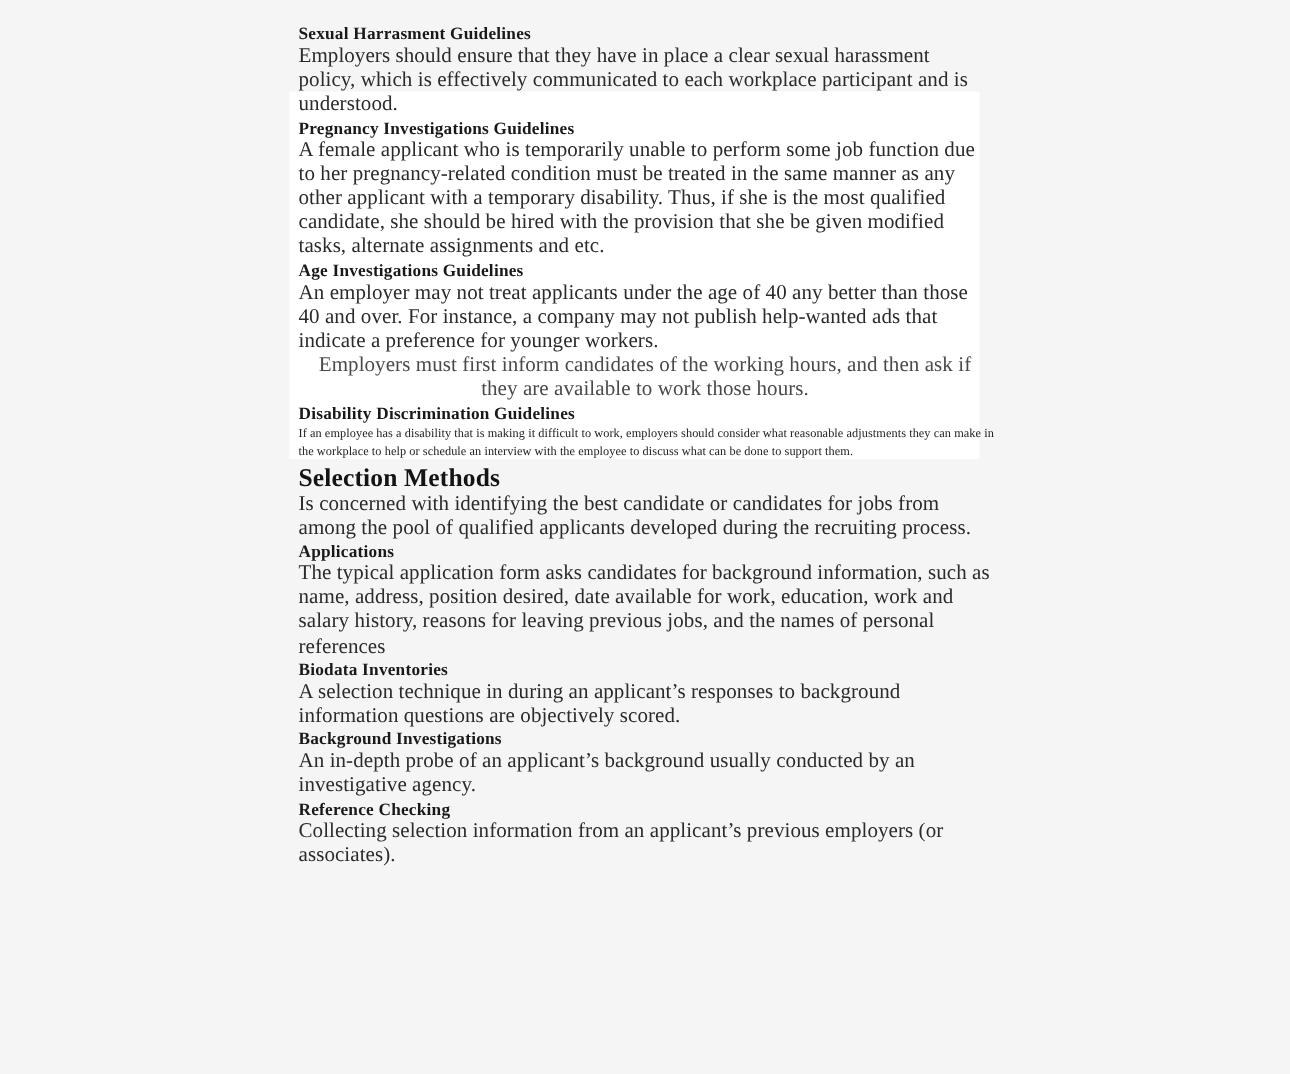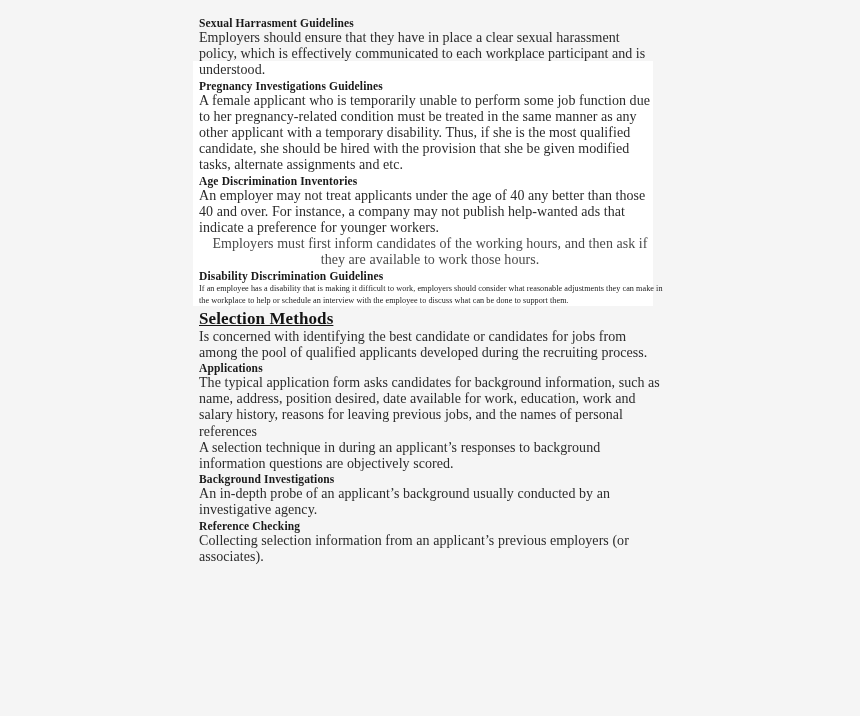--- a/index.html
+++ b/index.html
@@ -83,52 +83,53 @@
   p.body-text.small {
     font-size: 8.2px;
     line-height: 12.5px;
     color: #222222;
     width: 468px;
   }
 
   
   .sp-head    { margin-top: 16px; }
   .sp-para    { margin-top: 9px; }
-  .sp-major   { margin-top: 19px; text-decoration: underline; }
+  .sp-major   { margin-top: 19px; }
   .first      { margin-top: 38px; }
 </style>
 </head>
 <body>
 
 <div class="page">
 
   <div class="white-panel"></div>
 
   <div class="content">
 
     <h3 class="section-heading first">Sexual Harrasment Guidelines</h3>
     <p class="body-text sp-para">Employers should ensure that they have in place a clear sexual harassment policy, which is effectively communicated to each workplace participant and is understood.</p>
 
     <h3 class="section-heading sp-head">Pregnancy Investigations Guidelines</h3>
     <p class="body-text sp-para">A female applicant who is  temporarily unable to perform some job function due to her pregnancy-related condition must be treated in the same manner as any other applicant with a temporary disability. Thus, if she is the most qualified candidate, she should be hired with the provision that she be given modified tasks, alternate assignments and etc.</p>
 
-    <h3 class="section-heading sp-head">Age Discrimination Inventories</h3>
+    <h3 class="section-heading sp-head">Age Investigations Guidelines</h3>
     <p class="body-text sp-para">An employer may not treat applicants under the age of 40 any better than those 40 and over. For instance, a company may not publish help-wanted ads that indicate a preference for younger workers.</p>
 
     <p class="body-text muted sp-para">Employers must first inform candidates of the working hours, and then ask if they are available to work those hours.</p>
 
     <h3 class="section-heading sp-head">Disability Discrimination Guidelines</h3>
     <p class="body-text small sp-para">If an employee has a disability that is making it difficult to work, employers should consider what reasonable adjustments they can make in the workplace to help or schedule an interview with the employee to discuss what can be done to support them.</p>
 
     <h2 class="major-heading sp-major">Selection Methods</h2>
     <p class="body-text sp-para">Is concerned with identifying the best candidate or candidates for jobs from among the pool of qualified applicants developed during the recruiting process.</p>
 
     <h3 class="section-heading sp-head">Applications</h3>
     <p class="body-text sp-para">The typical application form asks candidates for background information, such as name, address, position desired, date available for work, education, work and salary history, reasons for leaving previous jobs, and the names of personal references</p>
 
+    <h3 class="section-heading sp-head">Biodata Inventories</h3>
     <p class="body-text sp-para">A selection technique in during an applicant’s responses to background information questions are objectively scored.</p>
 
     <h3 class="section-heading sp-head">Background Investigations</h3>
     <p class="body-text sp-para">An in-depth probe of an applicant’s background usually conducted by an investigative agency.</p>
 
     <h3 class="section-heading sp-head">Reference Checking</h3>
     <p class="body-text sp-para">Collecting selection  information from an applicant’s previous employers (or associates).</p>
 
   </div>
 </div>

